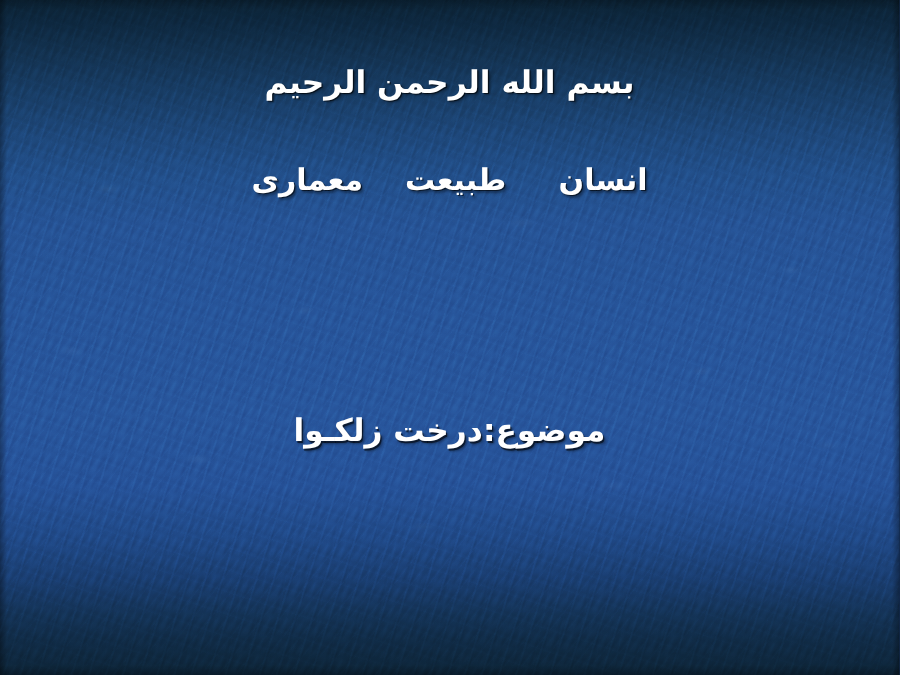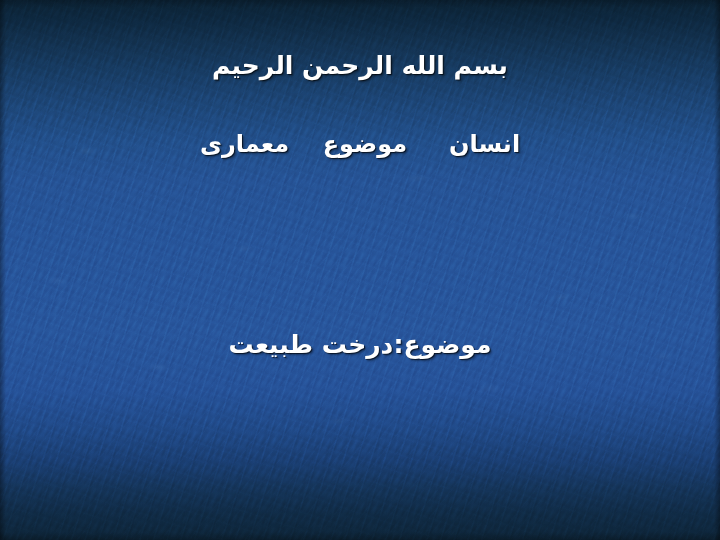--- a/index.html
+++ b/index.html
@@ -173,19 +173,19 @@
   <div class="bg-gradient"></div>
   <div class="bg-texture-a"></div>
   <div class="bg-texture-b"></div>
   <div class="bg-texture-c"></div>
   <div class="bg-vignette"></div>
 
   <div class="content">
 
     <div class="text-line" id="line-bismillah">بسم الله الرحمن الرحیم</div>
 
-    <div class="text-line" id="line-triad">انسان     موضوع    معماری</div>
+    <div class="text-line" id="line-triad">انسان     طبیعت    معماری</div>
 
-    <div class="text-line" id="line-subject">موضوع:درخت طبیعت</div>
+    <div class="text-line" id="line-subject">موضوع:درخت زلکـوا</div>
 
   </div>
 
 </div>
 
 </body></html>

